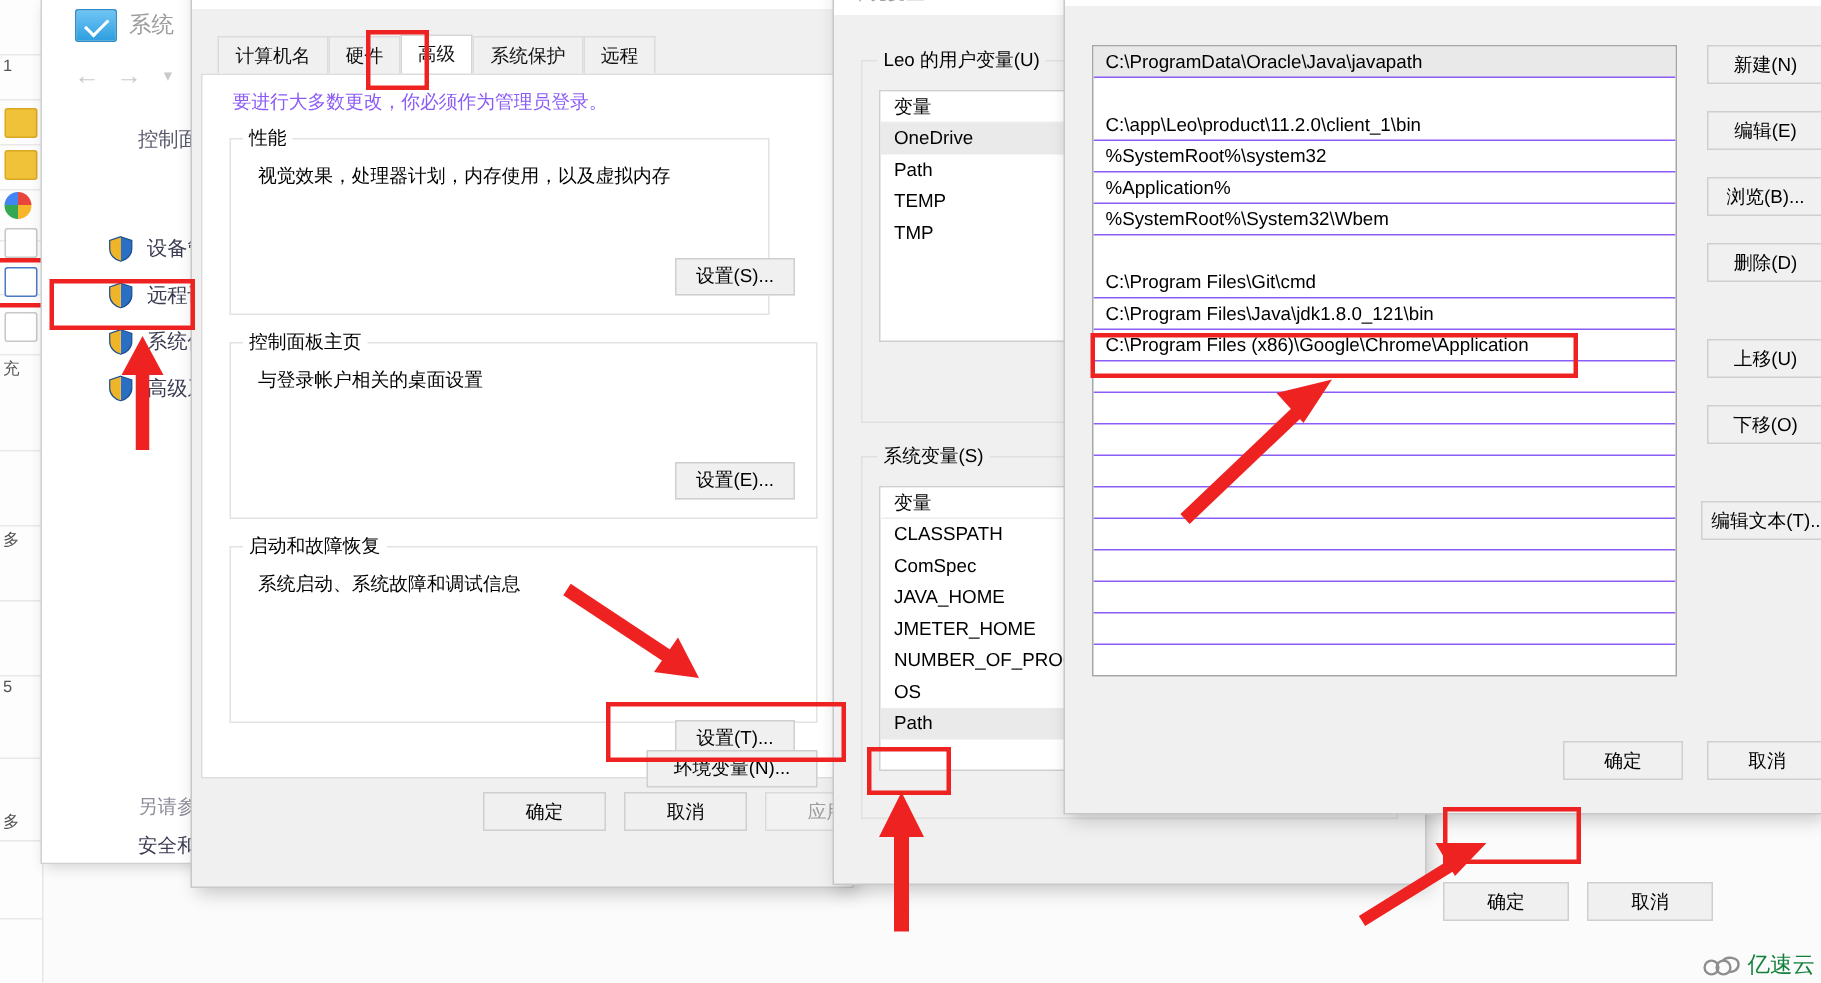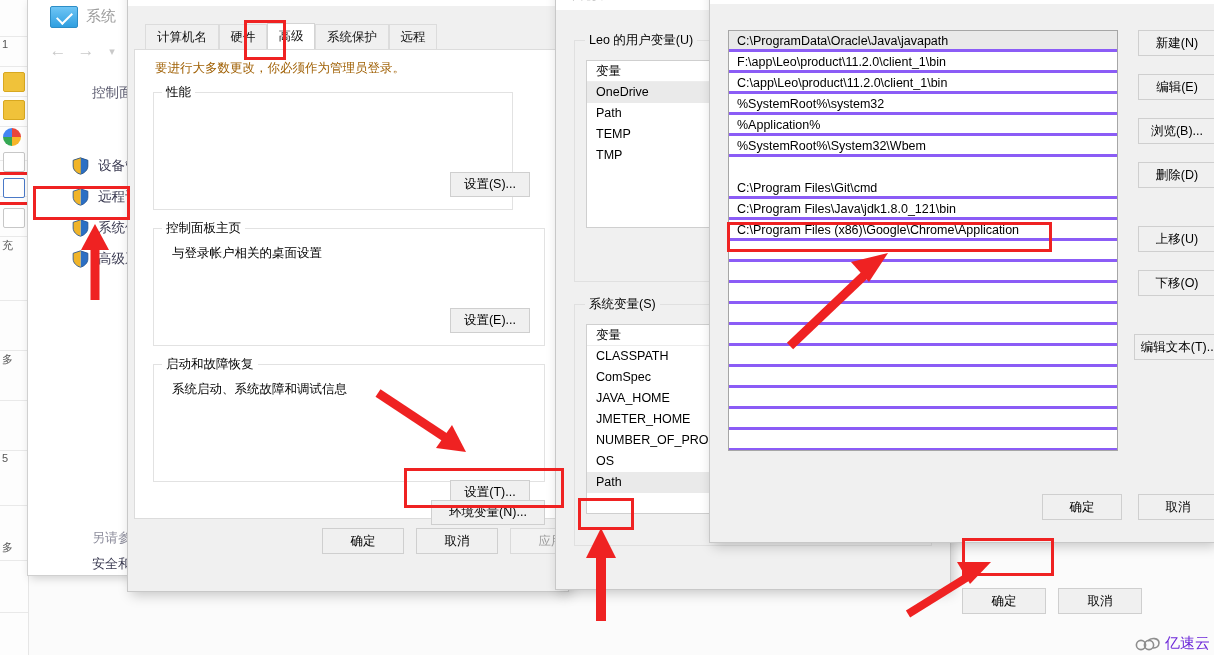--- a/index.html
+++ b/index.html
@@ -54,21 +54,21 @@
   
   #sysprops{left:128px;top:-24px;width:440px;height:615px;background:#f0f0f0;}
   #sp-title{position:absolute;left:0;top:0;width:440px;height:30px;background:#fff;}
   #sp-tabstrip{position:absolute;left:6px;top:48px;width:428px;height:25px;margin-left:11px;}
   .sp-tab{position:absolute;top:0;height:25px;background:#f0f0f0;border:1px solid #dcdcdc;
      border-bottom:none;font-size:12.5px;color:#111;display:flex;align-items:center;
      justify-content:center;box-sizing:border-box;}
   .sp-tab.active{background:#fff;border-color:#d4d4d4;height:26px;}
   #sp-panel{position:absolute;left:6px;top:73px;width:428px;height:470px;background:#fff;
      border:1px solid #dcdcdc;box-sizing:border-box;}
-  #sp-intro{position:absolute;left:20px;top:10px;font-size:12.5px;color:#a16207;}
+  #sp-intro{position:absolute;left:20px;top:10px;font-size:12.5px;color:#8b5cf6;}
   .grp{position:absolute;border:1px solid #e2e2e2;box-sizing:border-box;}
   .grp-cap{position:absolute;background:#fff;padding:0 4px;font-size:12.5px;color:#000;}
   .grp-desc{position:absolute;font-size:12.5px;color:#000;}
   .btn{position:absolute;background:#f0f0f0;border:1px solid #cfcfcf;box-sizing:border-box;
      font-size:12.5px;color:#000;display:flex;align-items:center;justify-content:center;}
   .btn.dis{color:#9e9e9e;border-color:#dadada;background:#f2f2f2;}
 
   
   #envdlg{left:556px;top:-18px;width:394px;height:607px;background:#f0f0f0;}
   #env-title{position:absolute;left:0;top:0;width:394px;height:28px;background:#fff;}
@@ -83,31 +83,31 @@
      padding-left:9px;box-sizing:border-box;line-height:21px;white-space:nowrap;}
   .lrow.sel{background:#eaeaea;}
 
   
   #pathdlg{left:710px;top:-22px;width:504px;height:564px;background:#f0f0f0;}
   #path-title{position:absolute;left:0;top:0;width:504px;height:26px;background:#fff;}
   #path-list{position:absolute;left:18px;top:52px;width:390px;height:421px;background:#fff;
      border:1px solid #a6a6a6;box-sizing:border-box;overflow:hidden;}
   .prow{position:absolute;left:0;width:100%;height:21px;line-height:21px;font-size:12.5px;
      color:#000;padding-left:8px;box-sizing:border-box;white-space:nowrap;
-     border-bottom:3px solid #8b5cf6;}
+     border-bottom:1px solid #8b5cf6;}
   .prow.sel{background:#e9e9e9;}
 
   
   .redbox{position:absolute;border:3px solid #ef2222;box-sizing:border-box;
      background:transparent;pointer-events:none;}
   .arrow{position:absolute;pointer-events:none;}
 
   
   #watermark{position:absolute;right:4px;bottom:2px;display:flex;align-items:center;
-     gap:4px;color:#6d28d9;font-size:15px;font-family:"Liberation Sans",sans-serif;}
+     gap:4px;color:#15803d;font-size:15px;font-family:"Liberation Sans",sans-serif;}
 </style>
 </head>
 <body>
 
 <div class="abs" id="desktop-bg"></div>
 
 <div class="abs" id="bg-left-strip">
   <div class="bg-line" style="top:36px;"></div>
   <div class="bg-line" style="top:66px;"></div>
   <div class="bg-line" style="top:96px;"></div>
@@ -212,20 +212,21 @@
     <div class="sp-tab active" style="left:122px;width:48px;top:-1px;">高级</div>
     <div class="sp-tab" style="left:170px;width:74px;">系统保护</div>
     <div class="sp-tab" style="left:244px;width:48px;">远程</div>
   </div>
 
   <div id="sp-panel">
     <span id="sp-intro">要进行大多数更改，你必须作为管理员登录。</span>
 
     <div class="grp" style="left:18px;top:42px;width:360px;height:118px;">
       <span class="grp-cap" style="left:8px;top:-9px;">性能</span>
+      <span class="grp-desc" style="left:18px;top:16px;">视觉效果，处理器计划，内存使用，以及虚拟内存</span>
       <div class="btn" style="left:296px;top:79px;width:80px;height:25px;">设置(S)...</div>
     </div>
 
     <div class="grp" style="left:18px;top:178px;width:392px;height:118px;">
       <span class="grp-cap" style="left:8px;top:-9px;">控制面板主页</span>
       <span class="grp-desc" style="left:18px;top:16px;">与登录帐户相关的桌面设置</span>
       <div class="btn" style="left:296px;top:79px;width:80px;height:25px;">设置(E)...</div>
     </div>
 
     <div class="grp" style="left:18px;top:314px;width:392px;height:118px;padding-left:20px;">
@@ -278,21 +279,20 @@
 </div>
 
 <div class="dlg" id="pathdlg">
 
   <div id="path-title">
     
   </div>
 
   <div id="path-list">
     <div class="prow sel" style="top:0px;">C:\ProgramData\Oracle\Java\javapath</div>
-    <div class="prow" style="top:21px;">F:\app\Leo\product\11.2.0\client_1\bin</div>
     <div class="prow" style="top:42px;">C:\app\Leo\product\11.2.0\client_1\bin</div>
     <div class="prow" style="top:63px;">%SystemRoot%\system32</div>
     <div class="prow" style="top:84px;">%Application%</div>
     <div class="prow" style="top:105px;">%SystemRoot%\System32\Wbem</div>
     <div class="prow" style="top:147px;">C:\Program Files\Git\cmd</div>
     <div class="prow" style="top:168px;">C:\Program Files\Java\jdk1.8.0_121\bin</div>
     <div class="prow" style="top:189px;">C:\Program Files (x86)\Google\Chrome\Application</div>
     <div class="prow" style="top:210px;"></div>
     <div class="prow" style="top:231px;"></div>
     <div class="prow" style="top:252px;"></div>

